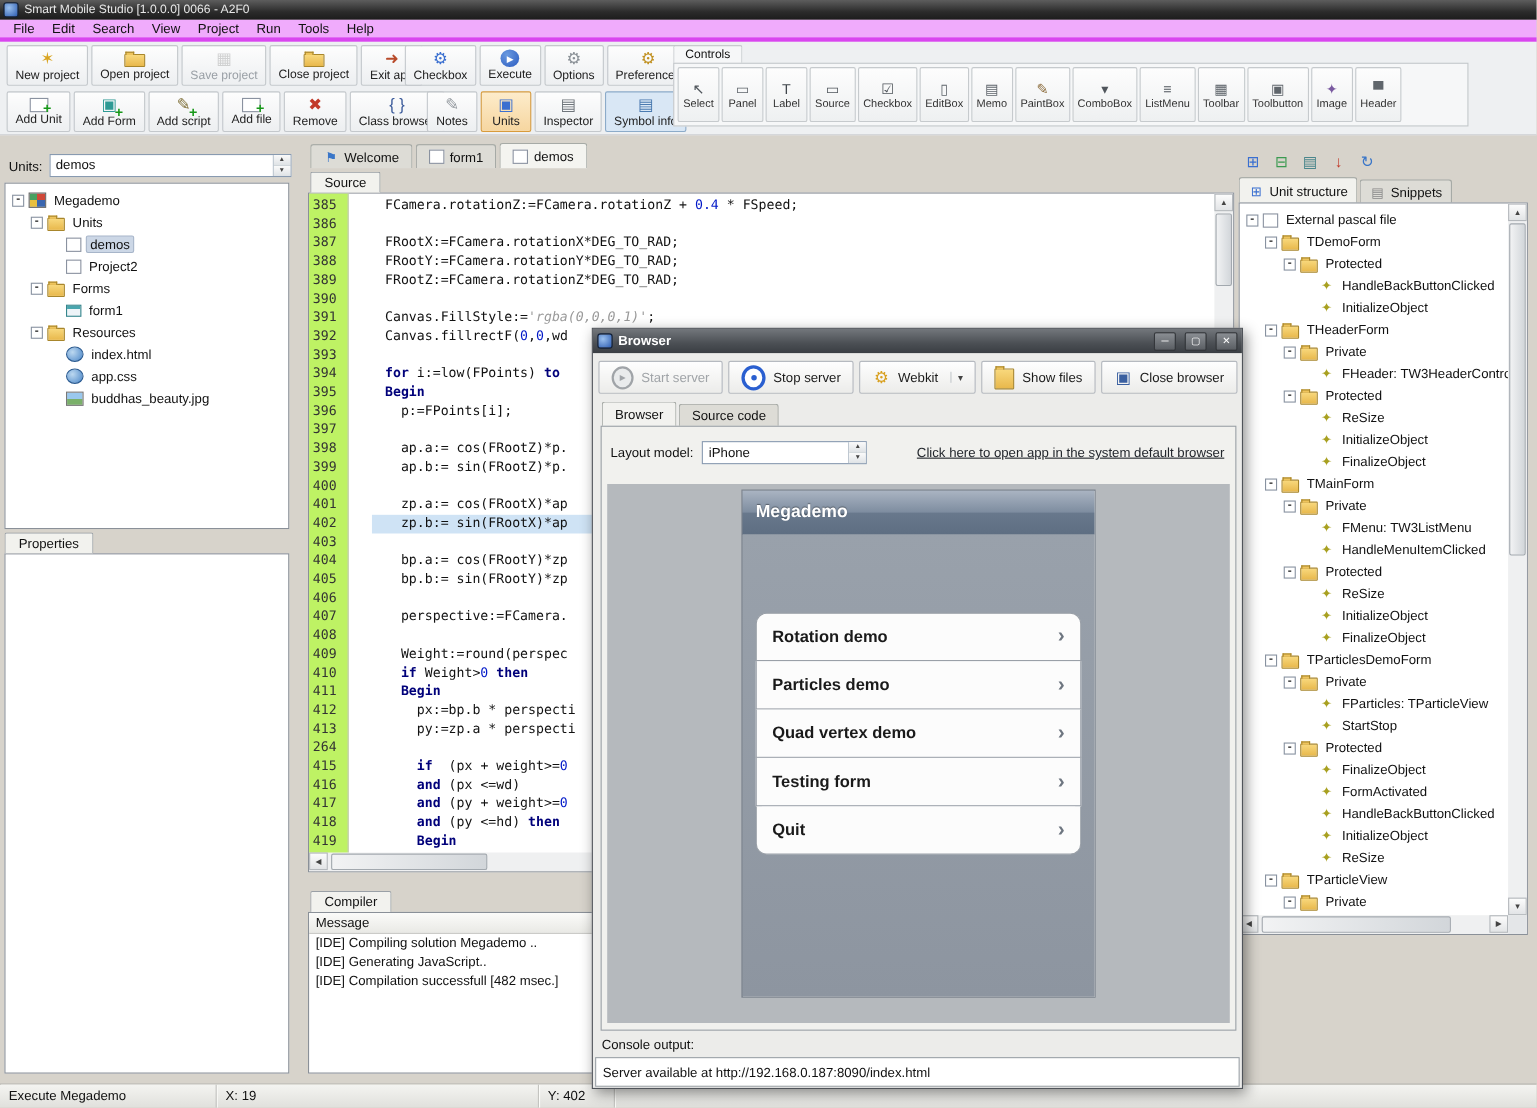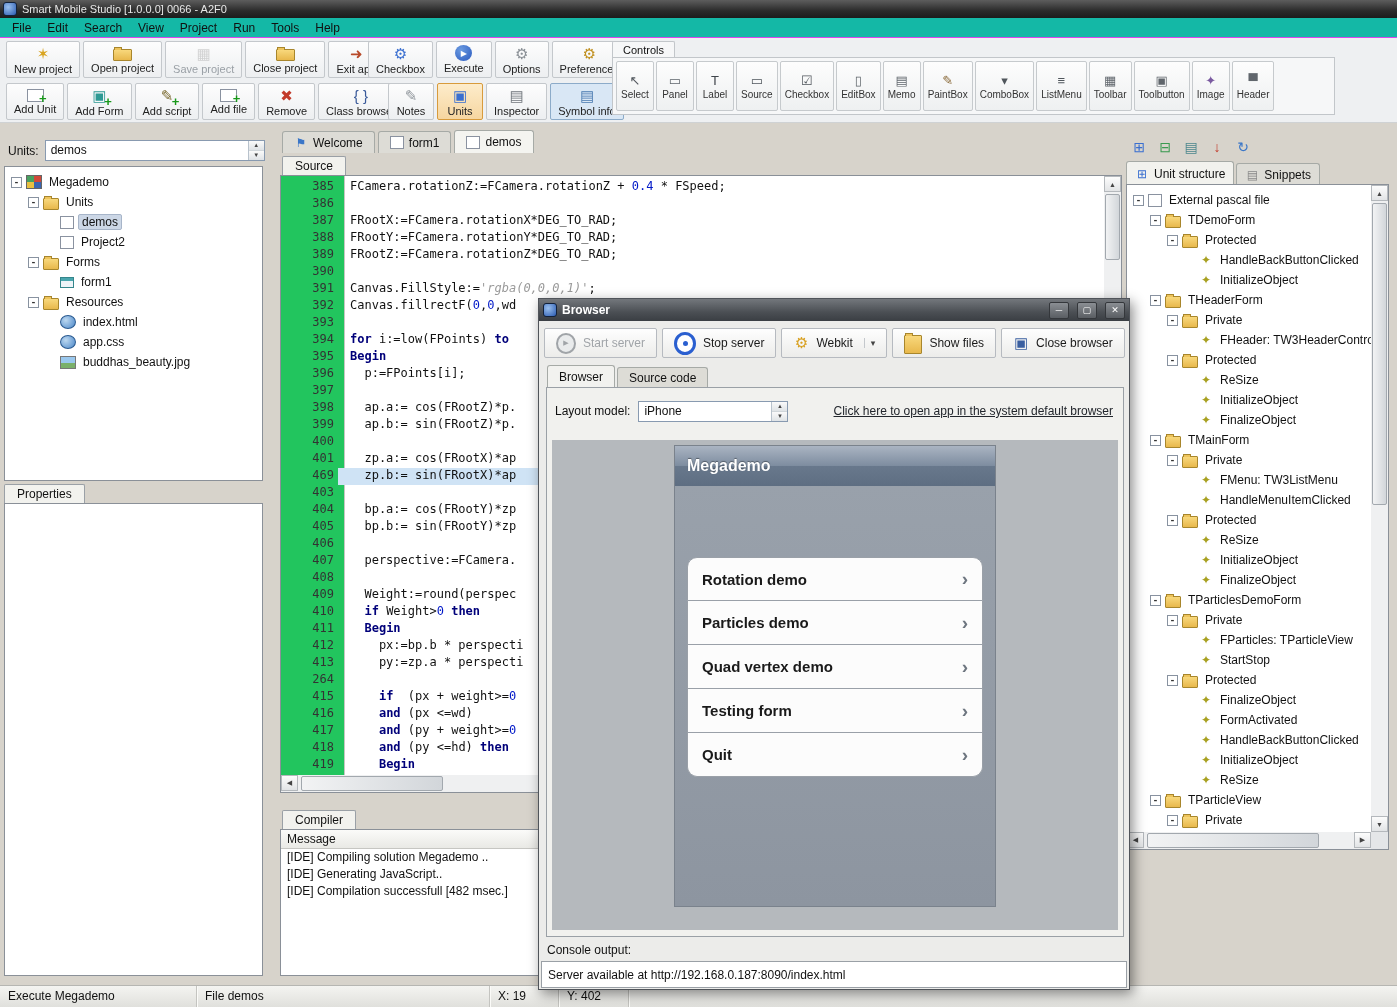--- a/index.html
+++ b/index.html
@@ -1,21 +1,21 @@
 <!DOCTYPE html>
 <html><head>
 <meta charset="utf-8">
 <style>
   html,body{margin:0;padding:0}
   body{width:1397px;height:1007px;position:relative;background:#d7d3cb;font-family:"Liberation Sans",sans-serif;font-size:12px;color:#111;overflow:hidden}
 
   
   .titlebar{position:absolute;left:0;top:0;width:100%;height:18px;background:linear-gradient(#5d5d5d,#2b2b2b 60%,#1c1c1c);display:flex;align-items:center;gap:5px;padding-left:3px;box-sizing:border-box;color:#e8e8e8;font-size:11px}
   .app-ico{width:12px;height:12px;border-radius:3px;background:radial-gradient(circle at 35% 35%,#9ac0ee,#2a5ab0);border:1px solid #12213a}
-  .menubar{position:absolute;left:0;top:18px;width:100%;height:20px;background:#14b8a6;border-bottom:1px solid #d946ef;display:flex;align-items:center;padding-left:4px;box-sizing:border-box}
+  .menubar{position:absolute;left:0;top:18px;width:100%;height:20px;background:#f0abfc;border-bottom:4px solid #d946ef;display:flex;align-items:center;padding-left:4px;box-sizing:border-box}
   .mitem{padding:0 8px;line-height:20px}
 
   
   .toolzone{position:absolute;left:0;top:38px;width:100%;height:84px;background:#eef0f2;border-bottom:1px solid #cfd2d4}
   .tbrow{position:absolute;display:flex;align-items:flex-start}
   #tb-project{left:6px;top:3px}#tb-run{left:368px;top:3px}#tb-file{left:6px;top:45px}#tb-view{left:388px;top:45px}
   .tbtn{display:flex;flex-direction:column;align-items:center;justify-content:center;gap:1px;min-width:46px;height:37px;padding:1px 7px;margin-right:3px;border:1px solid #c4c8cc;border-radius:2px;background:linear-gradient(#fdfdfd,#edeff1);font-size:11px;color:#222;box-sizing:border-box;white-space:nowrap}
   .tbtn.disabled{color:#9aa0a6}
   .tbtn.disabled .icn{opacity:.45;filter:grayscale(1)}
   .tbtn.active{background:linear-gradient(#fdeccb,#f6d6a0);border-color:#d89b3c}
@@ -65,21 +65,21 @@
   .k-play-gray::before{content:"▶";font-size:7px}
   .k-stop{width:13px;height:13px;border-radius:50%;border:3px solid #2a5fd0;background:#fff;display:flex;align-items:center;justify-content:center}
   .k-stop::before{content:"";width:5px;height:5px;border-radius:50%;background:#2a5fd0}
 
   
   #editor-tabs{position:absolute;left:282px;top:130px;display:flex;height:23px;align-items:flex-end}
   .etab{display:flex;align-items:center;gap:5px;height:22px;padding:0 11px;border:1px solid #a6aaa6;border-bottom:none;background:#dddcd6;border-radius:3px 3px 0 0;margin-right:3px;box-sizing:border-box}
   .etab.active{background:#f4f4f0;height:23px}
   #source-tab{left:282px;top:156px}
   .editor{position:absolute;left:280px;top:175px;width:842px;height:618px;background:#fff;border:1px solid #8a9098;box-sizing:border-box}
-  .gutter{position:absolute;left:0;top:0;bottom:11px;width:64px;background:#22c55e;border-right:1px solid #c6c6c2;padding-top:3px;overflow:hidden;box-sizing:border-box}
+  .gutter{position:absolute;left:0;top:0;bottom:11px;width:36px;background:#bef264;border-right:1px solid #c6c6c2;padding-top:3px;overflow:hidden;box-sizing:border-box}
   .gl{height:17px;line-height:17px;text-align:right;padding-right:10px;font:12px "DejaVu Sans Mono",monospace;color:#333}
   .codearea{position:absolute;left:57px;top:0;right:17px;bottom:17px;overflow:hidden;padding-top:3px}
   .cl{height:17px;line-height:17px;white-space:pre;font:12px "DejaVu Sans Mono",monospace;padding-left:12px;color:#111}
   .cl.cur{background:#cfe3f5}
   .kw{color:#00007a;font-weight:bold}
   .num{color:#0018c8}
   .str{color:#9a9a9a;font-style:italic}
 
   
   .vscroll{position:absolute;top:0;right:0;bottom:17px;width:17px;display:flex;flex-direction:column;background:#eff0f1}
@@ -403,21 +403,21 @@
       <div class="gl">392</div>
       <div class="gl">393</div>
       <div class="gl">394</div>
       <div class="gl">395</div>
       <div class="gl">396</div>
       <div class="gl">397</div>
       <div class="gl">398</div>
       <div class="gl">399</div>
       <div class="gl">400</div>
       <div class="gl">401</div>
-      <div class="gl">469</div>
+      <div class="gl">402</div>
       <div class="gl">403</div>
       <div class="gl">404</div>
       <div class="gl">405</div>
       <div class="gl">406</div>
       <div class="gl">407</div>
       <div class="gl">408</div>
       <div class="gl">409</div>
       <div class="gl">410</div>
       <div class="gl">411</div>
       <div class="gl">412</div>
@@ -785,16 +785,15 @@
     </div>
   </div>
   <div class="console-label">Console output:</div>
   <div class="console-box">
     <span>Server available at http://192.168.0.187:8090/index.html</span>
   </div>
 </div>
 
 <div id="statusbar">
     <div class="seg">Execute Megademo</div>
-    <div class="seg">File demos</div>
     <div class="seg">X: 19</div>
     <div class="seg">Y: 402</div>
   </div>
 
 </body></html>

